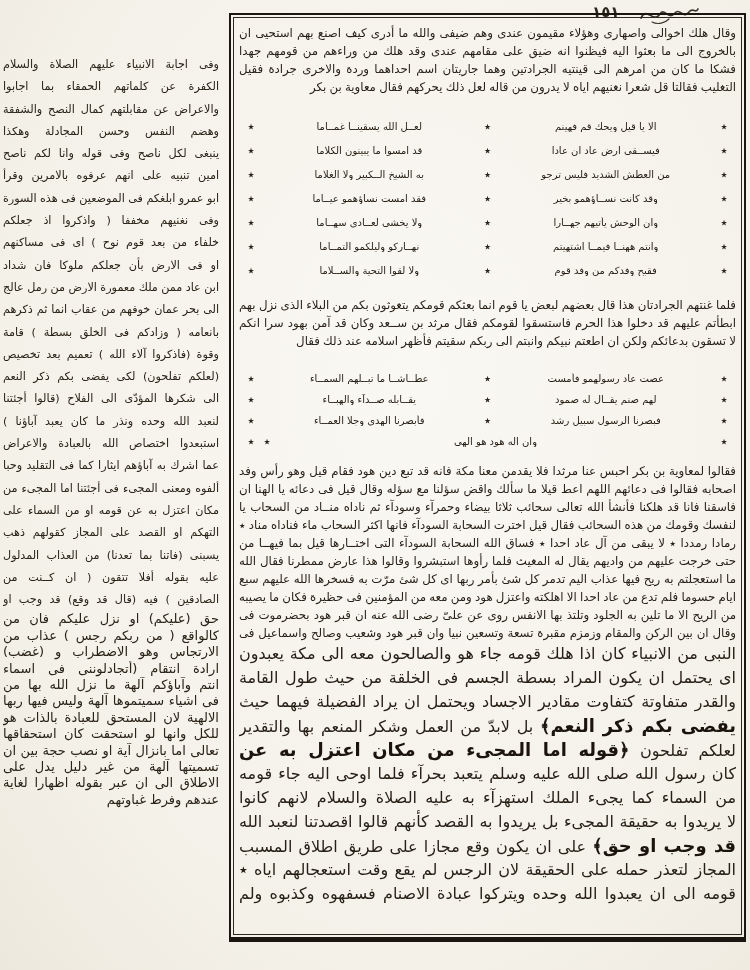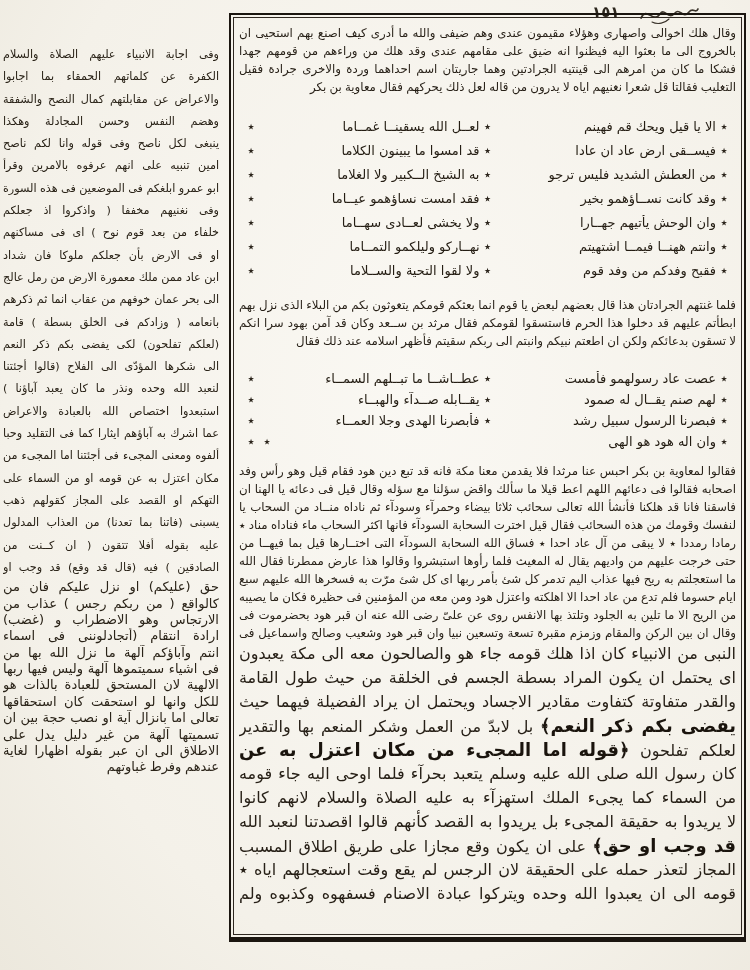--- a/index.html
+++ b/index.html
@@ -33,27 +33,27 @@
     color:#261f16;
   }
   .p3b .pline{line-height:24px; height:24px; font-size:16px;}
   .pline.short{text-align-last:right;}
   .pline b{font-weight:bold; font-size:1.12em; color:#1a140d;}
   
   .poem{margin-top:18px;}
   .poem2{margin-top:18px;}
   .prow{display:flex; align-items:center; height:24px; direction:rtl; padding:0 4px;}
   .poem2 .prow{height:21px;}
-  .hemistich{flex:1; font-size:13px; overflow:hidden; color:#241d13;}
+  .hemistich{flex:1; text-align:center; font-size:10px; overflow:hidden; color:#241d13;}
   .vsep{width:16px; text-align:center; font-size:13px; color:#2b241b; flex:0 0 auto;}
   .para2{margin-top:14px;}
   .para3a{margin-top:10px;}
   
   .margin-note{
-    position:absolute; left:3px; top:44px; width:216px; direction:rtl; color:#2a2318;
+    position:absolute; left:3px; top:54px; width:216px; direction:rtl; color:#2a2318;
   }
   .mline{
     font-size:11.2px; line-height:22.3px; height:22.3px; overflow:hidden;
     text-align:justify; text-align-last:justify; word-spacing:-0.5px;
   }
   .mline2{font-size:13px; line-height:16.4px; height:16.4px;}
   .mline.short, .mline2.short{text-align-last:right;}
 </style>
 </head>
 <body>
@@ -76,20 +76,21 @@
         <div class="mline">وهضم النفس وحسن المجادلة وهكذا</div>
         <div class="mline">ينبغى لكل ناصح وفى قوله وانا لكم ناصح</div>
         <div class="mline">امين تنبيه على انهم عرفوه بالامرين وقرأ</div>
         <div class="mline">ابو عمرو ابلغكم فى الموضعين فى هذه السورة</div>
         <div class="mline">وفى نغنيهم مخففا ( واذكروا اذ جعلكم</div>
         <div class="mline">خلفاء من بعد قوم نوح ) اى فى مساكنهم</div>
         <div class="mline">او فى الارض بأن جعلكم ملوكا فان شداد</div>
         <div class="mline">ابن عاد ممن ملك معمورة الارض من رمل عالج</div>
         <div class="mline">الى بحر عمان خوفهم من عقاب انما ثم ذكرهم</div>
         <div class="mline">بانعامه ( وزادكم فى الخلق بسطة ) قامة</div>
+        <div class="mline">وقوة (فاذكروا آلاء الله ) تعميم بعد تخصيص</div>
         <div class="mline">(لعلكم تفلحون) لكى يفضى بكم ذكر النعم</div>
         <div class="mline">الى شكرها المؤدّى الى الفلاح (قالوا أجئتنا</div>
         <div class="mline">لنعبد الله وحده ونذر ما كان يعبد آباؤنا )</div>
         <div class="mline">استبعدوا اختصاص الله بالعبادة والاعراض</div>
         <div class="mline">عما اشرك به آباؤهم ايثارا كما فى التقليد وحبا لما</div>
         <div class="mline">ألفوه ومعنى المجىء فى أجئتنا اما المجىء من</div>
         <div class="mline">مكان اعتزل به عن قومه او من السماء على</div>
         <div class="mline">التهكم او القصد على المجاز كقولهم ذهب</div>
         <div class="mline">يسبنى (فاتنا بما تعدنا) من العذاب المدلول</div>
         <div class="mline">عليه بقوله أفلا تتقون ( ان كــنت من</div>

